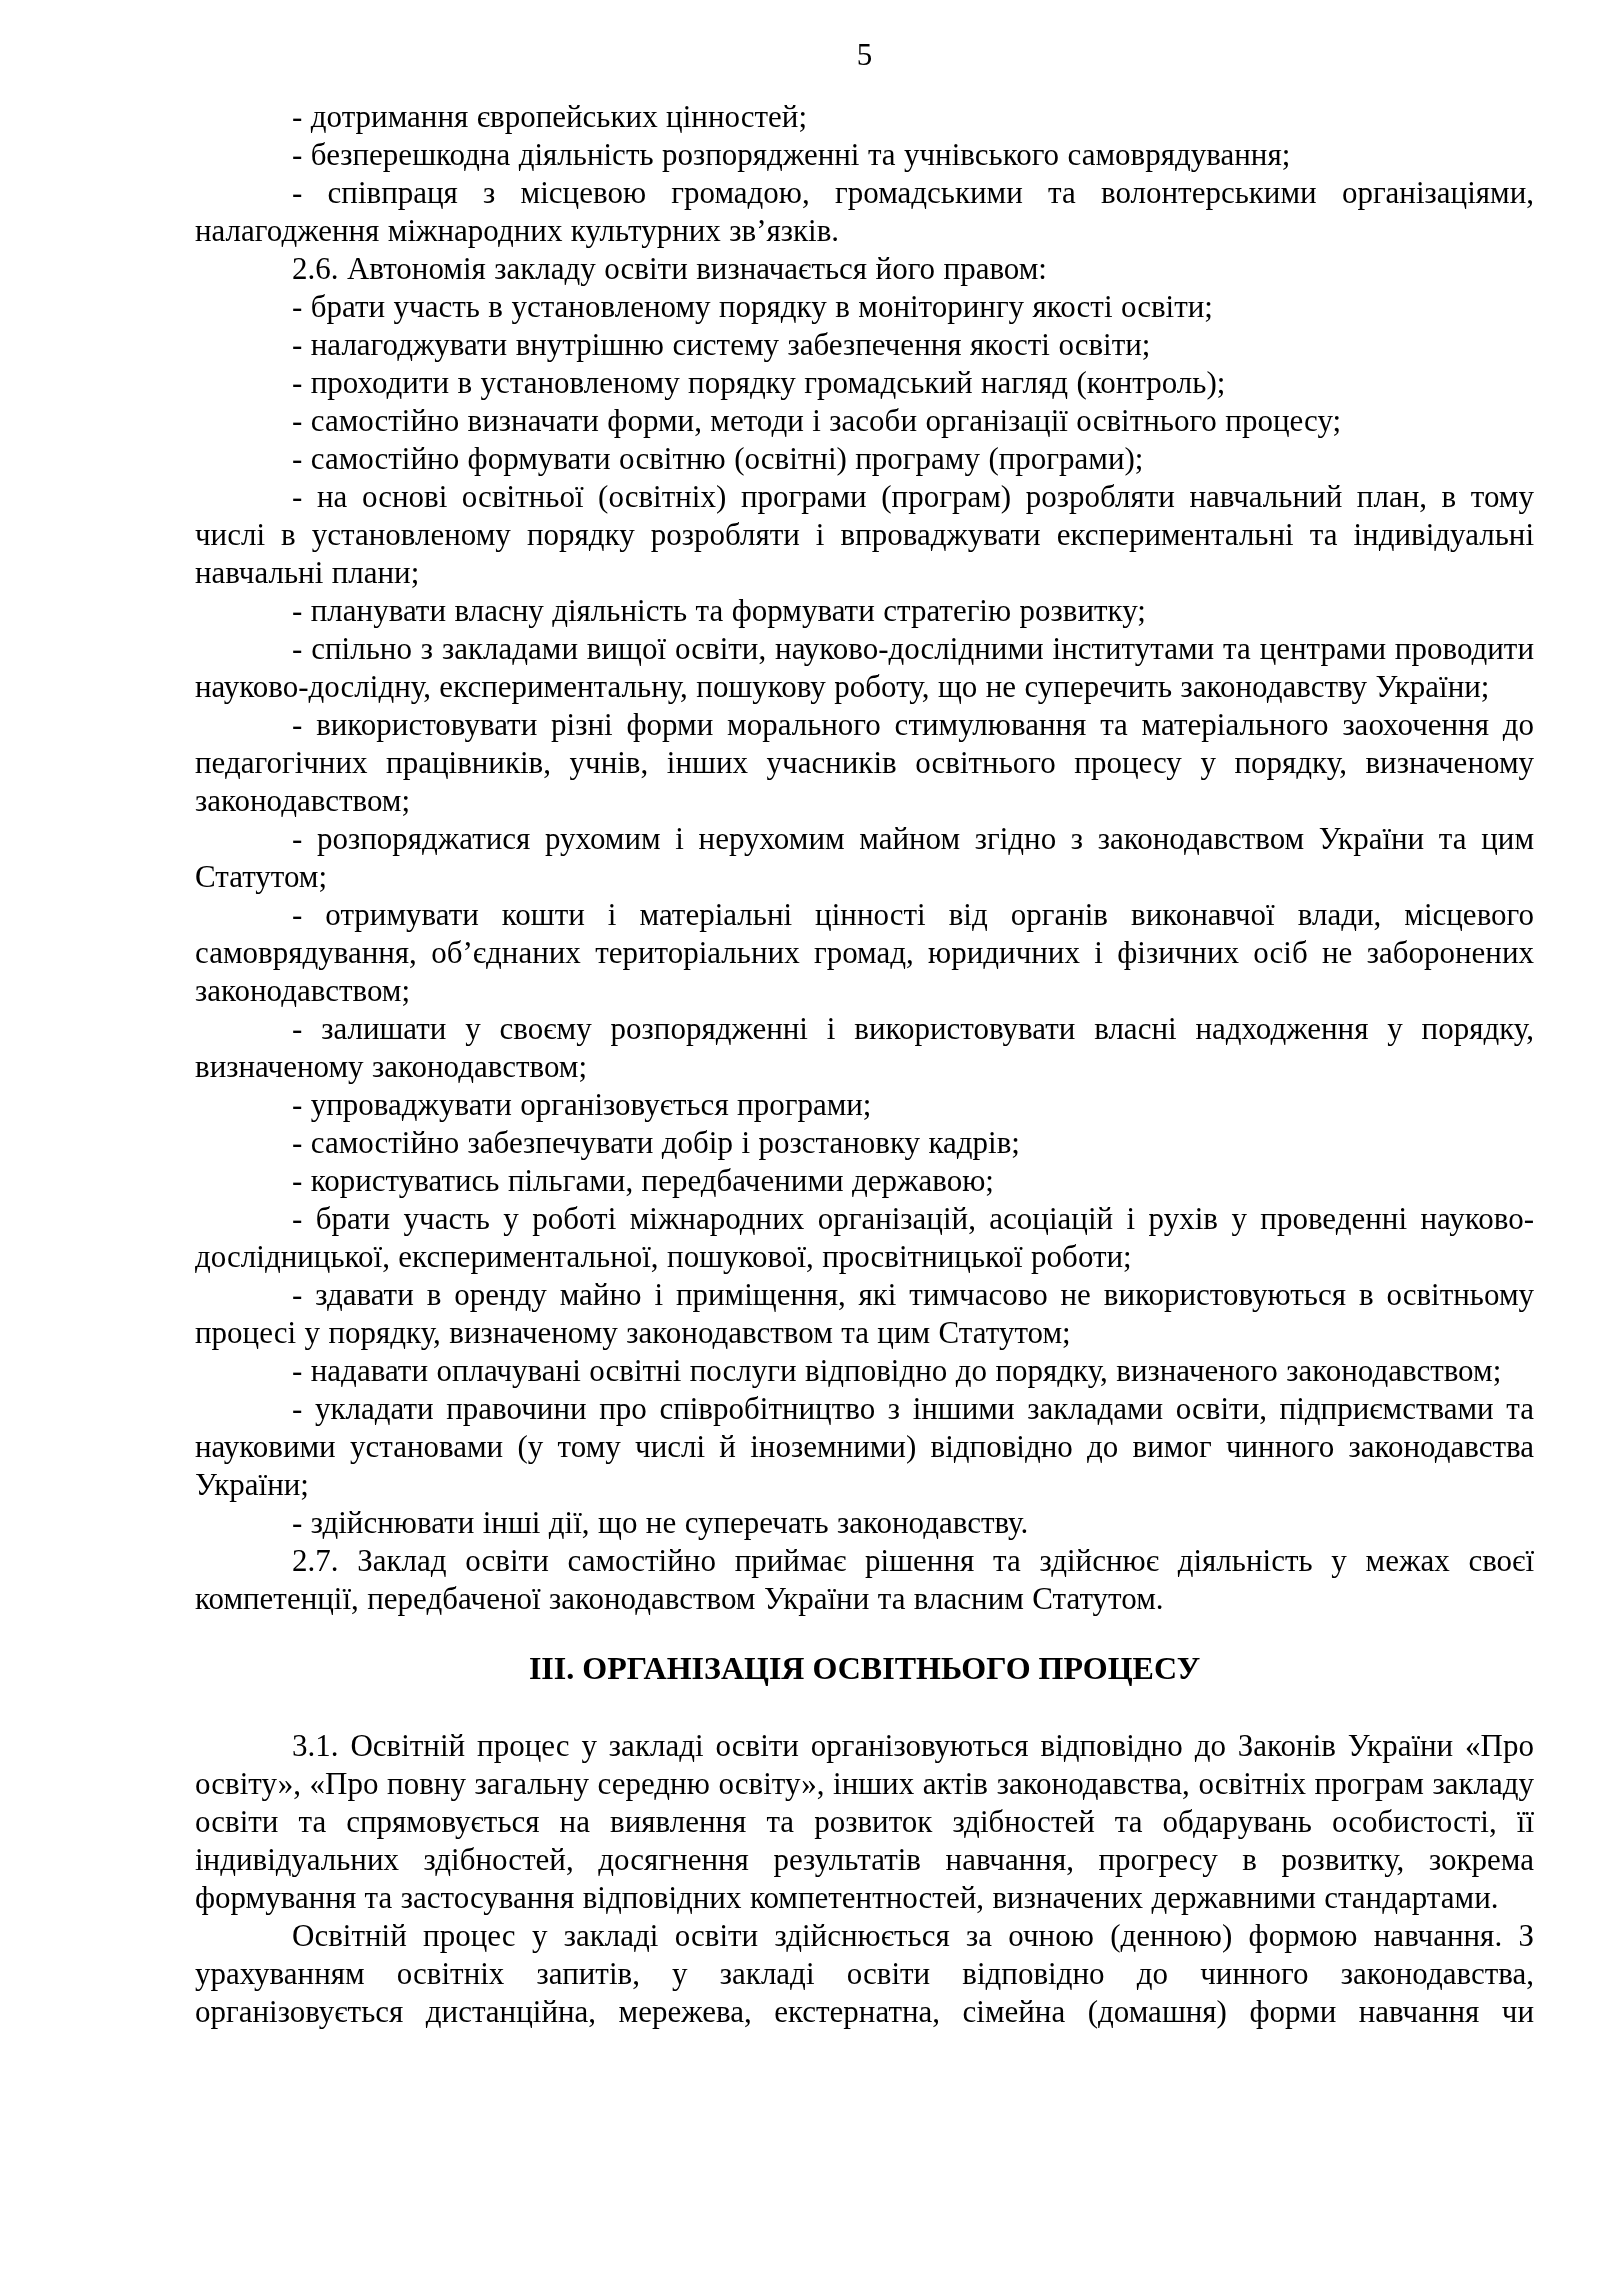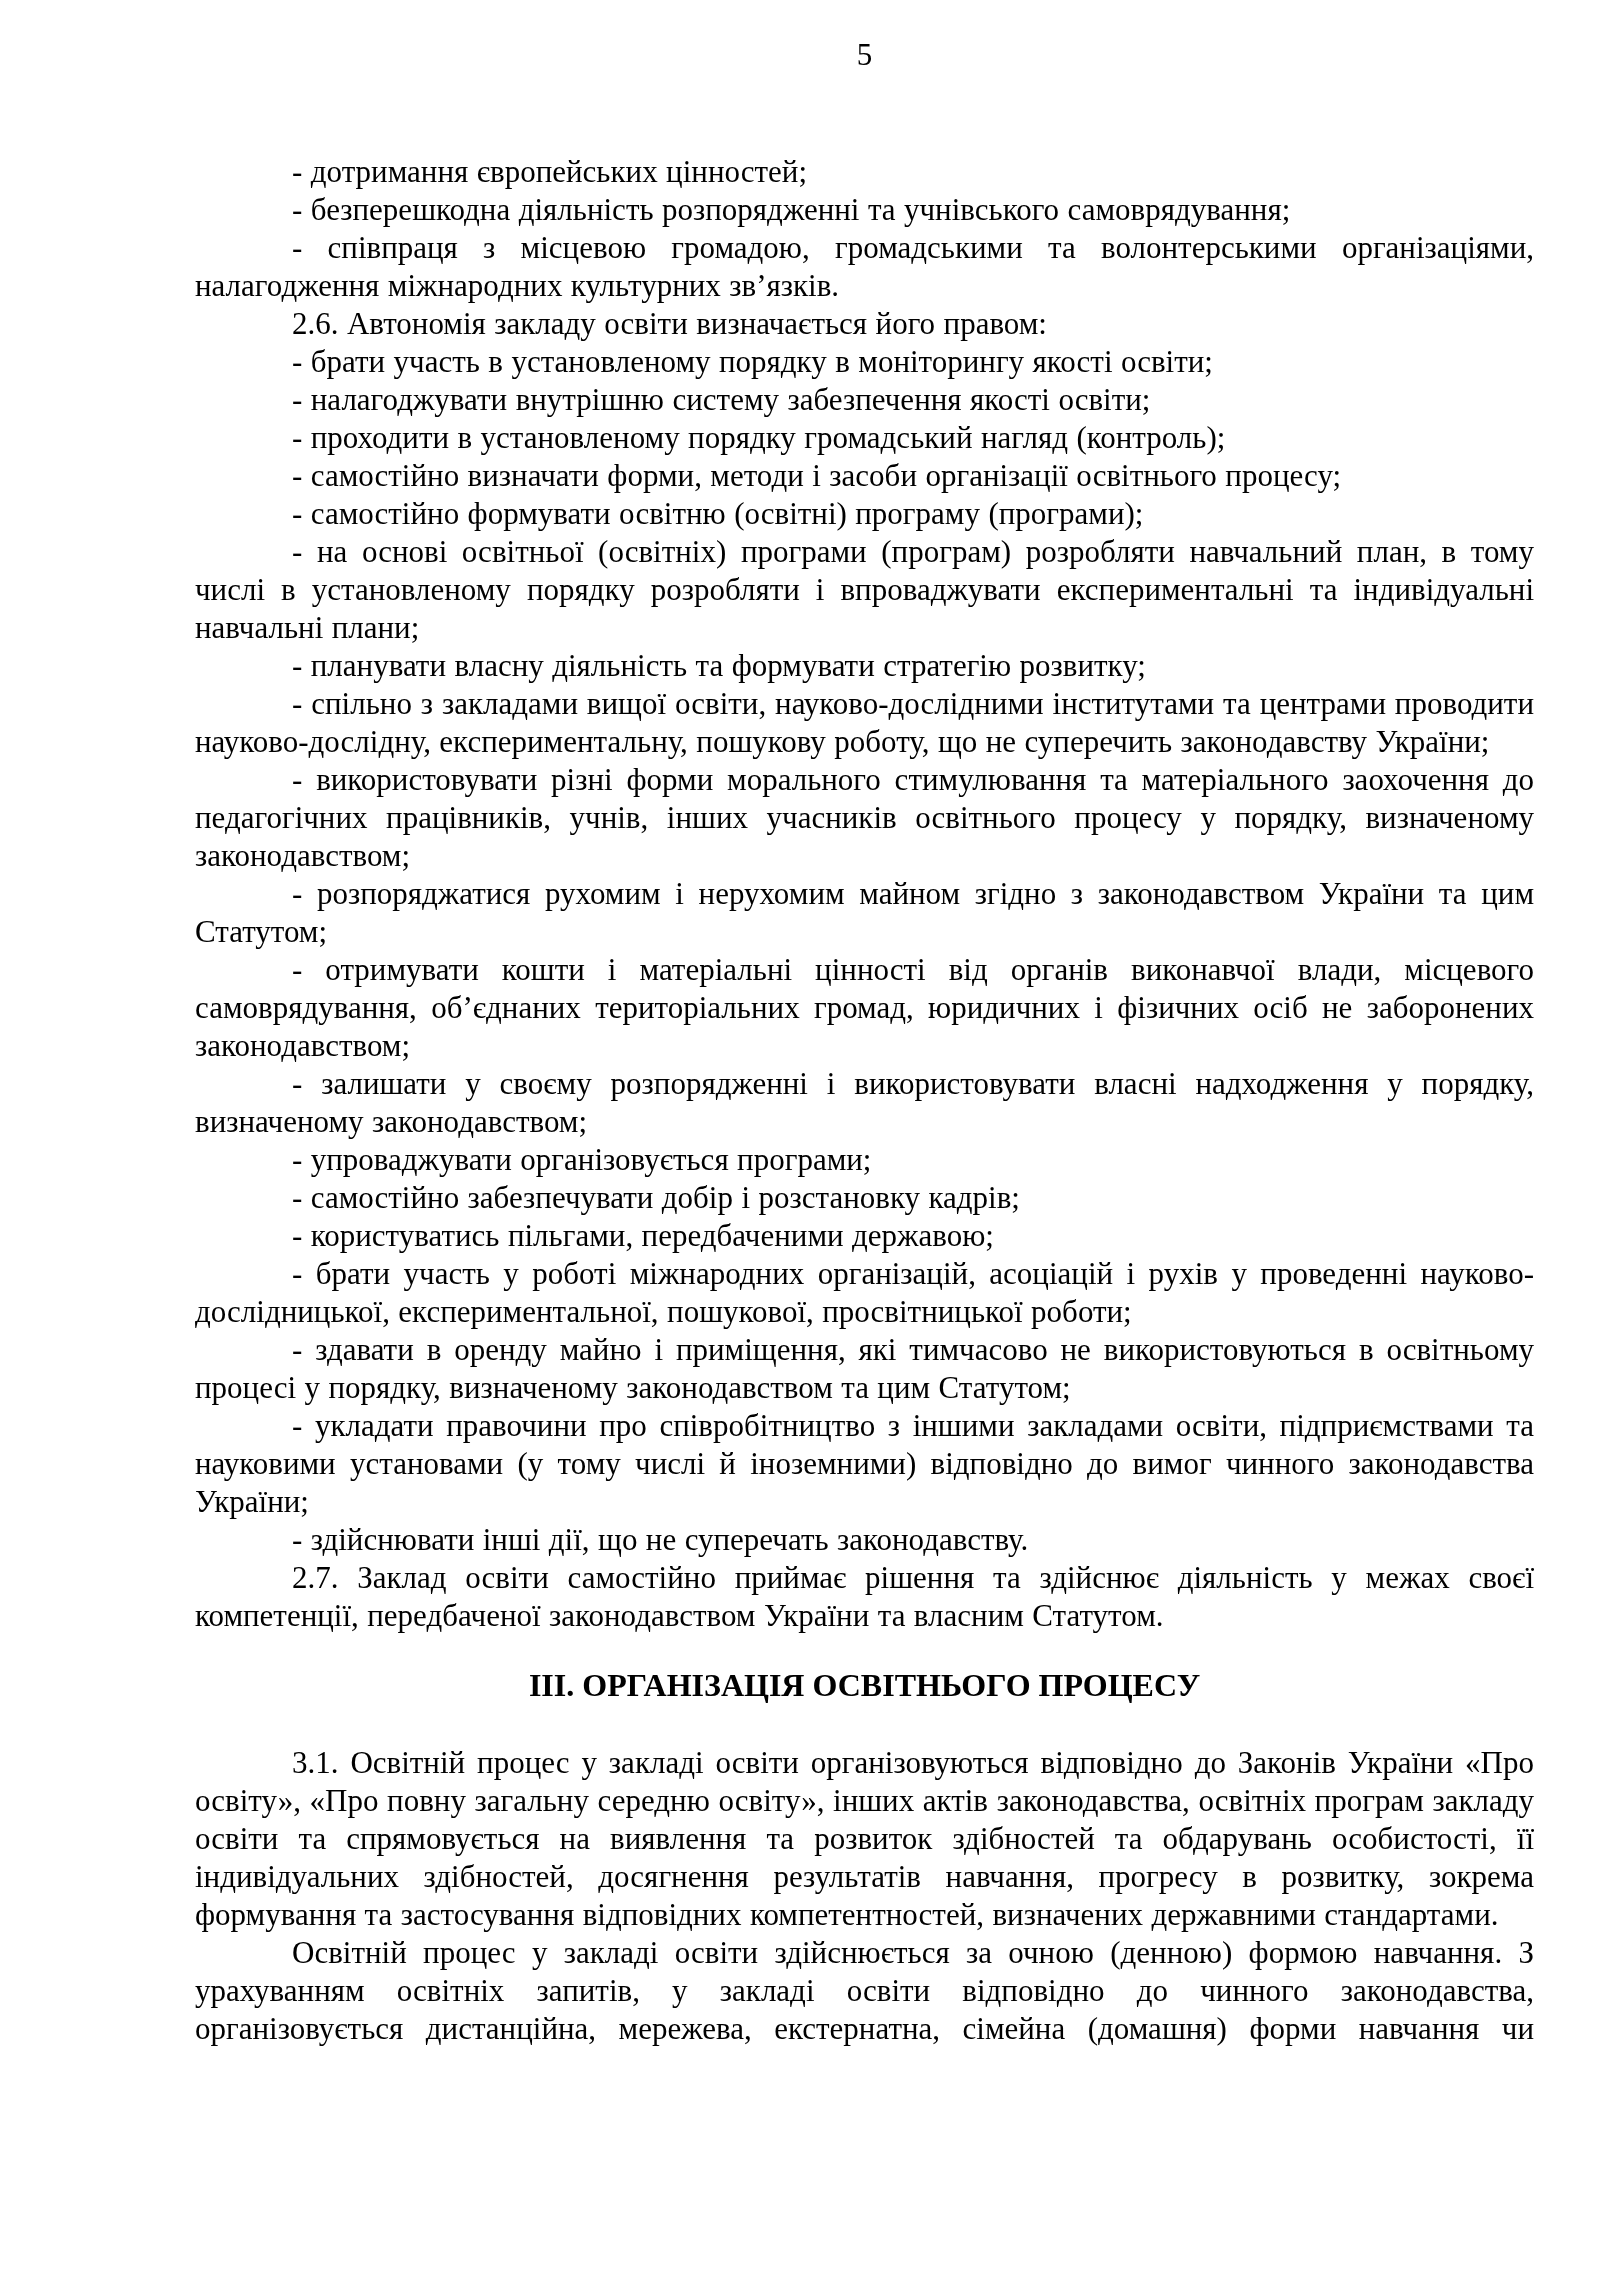--- a/index.html
+++ b/index.html
@@ -22,21 +22,21 @@
     padding: 36px 89px 0 195px; 
     overflow: hidden;
     background: #ffffff;
   }
   .page-number {
     text-align: center;
     font-size: 31px;
     line-height: 38px;
   }
   .doc-body {
-    margin-top: 79px;
+    margin-top: 24px;
     font-size: 31px;
     line-height: 38px;
   }
   .para {
     margin: 0;
     text-align: justify;
     text-indent: 97px; 
     word-spacing: 0.7px;
   }
   .para.justify-last {
@@ -71,20 +71,21 @@
       <p class="para">- спільно з закладами вищої освіти, науково-дослідними інститутами та центрами проводити науково-дослідну, експериментальну, пошукову роботу, що не суперечить законодавству України;</p>
       <p class="para">- використовувати різні форми морального стимулювання та матеріального заохочення до педагогічних працівників, учнів, інших учасників освітнього процесу у порядку, визначеному законодавством;</p>
       <p class="para">- розпоряджатися рухомим і нерухомим майном згідно з законодавством України та цим Статутом;</p>
       <p class="para">- отримувати кошти і матеріальні цінності від органів виконавчої влади, місцевого самоврядування, об’єднаних територіальних громад, юридичних і фізичних осіб не заборонених законодавством;</p>
       <p class="para">- залишати у своєму розпорядженні і використовувати власні надходження у порядку, визначеному законодавством;</p>
       <p class="para">- упроваджувати організовується програми;</p>
       <p class="para">- самостійно забезпечувати добір і розстановку кадрів;</p>
       <p class="para">- користуватись пільгами, передбаченими державою;</p>
       <p class="para">- брати участь у роботі міжнародних організацій, асоціацій і рухів у проведенні науково-дослідницької, експериментальної, пошукової, просвітницької роботи;</p>
       <p class="para">- здавати в оренду майно і приміщення, які тимчасово не використовуються в освітньому процесі у порядку, визначеному законодавством та цим Статутом;</p>
+      <p class="para">- надавати оплачувані освітні послуги відповідно до порядку, визначеного законодавством;</p>
       <p class="para">- укладати правочини про співробітництво з іншими закладами освіти, підприємствами та науковими установами (у тому числі й іноземними) відповідно до вимог чинного законодавства України;</p>
       <p class="para">- здійснювати інші дії, що не суперечать законодавству.</p>
       <p class="para">2.7. Заклад освіти самостійно приймає рішення та здійснює діяльність у межах своєї компетенції, передбаченої законодавством України та власним Статутом.</p>
       <h2 class="heading">ІІІ. ОРГАНІЗАЦІЯ ОСВІТНЬОГО ПРОЦЕСУ</h2>
       <p class="para">3.1. Освітній процес у закладі освіти організовуються відповідно до Законів України «Про освіту», «Про повну загальну середню освіту», інших актів законодавства, освітніх програм закладу освіти та спрямовується на виявлення та розвиток здібностей та обдарувань особистості, її індивідуальних здібностей, досягнення результатів навчання, прогресу в розвитку, зокрема формування та застосування відповідних компетентностей, визначених державними стандартами.</p>
       <p class="para justify-last">Освітній процес у закладі освіти здійснюється за очною (денною) формою навчання. З урахуванням освітніх запитів, у закладі освіти відповідно до чинного законодавства, організовується дистанційна, мережева, екстернатна, сімейна (домашня) форми навчання чи</p>
     </div>
 </div>
 
 

